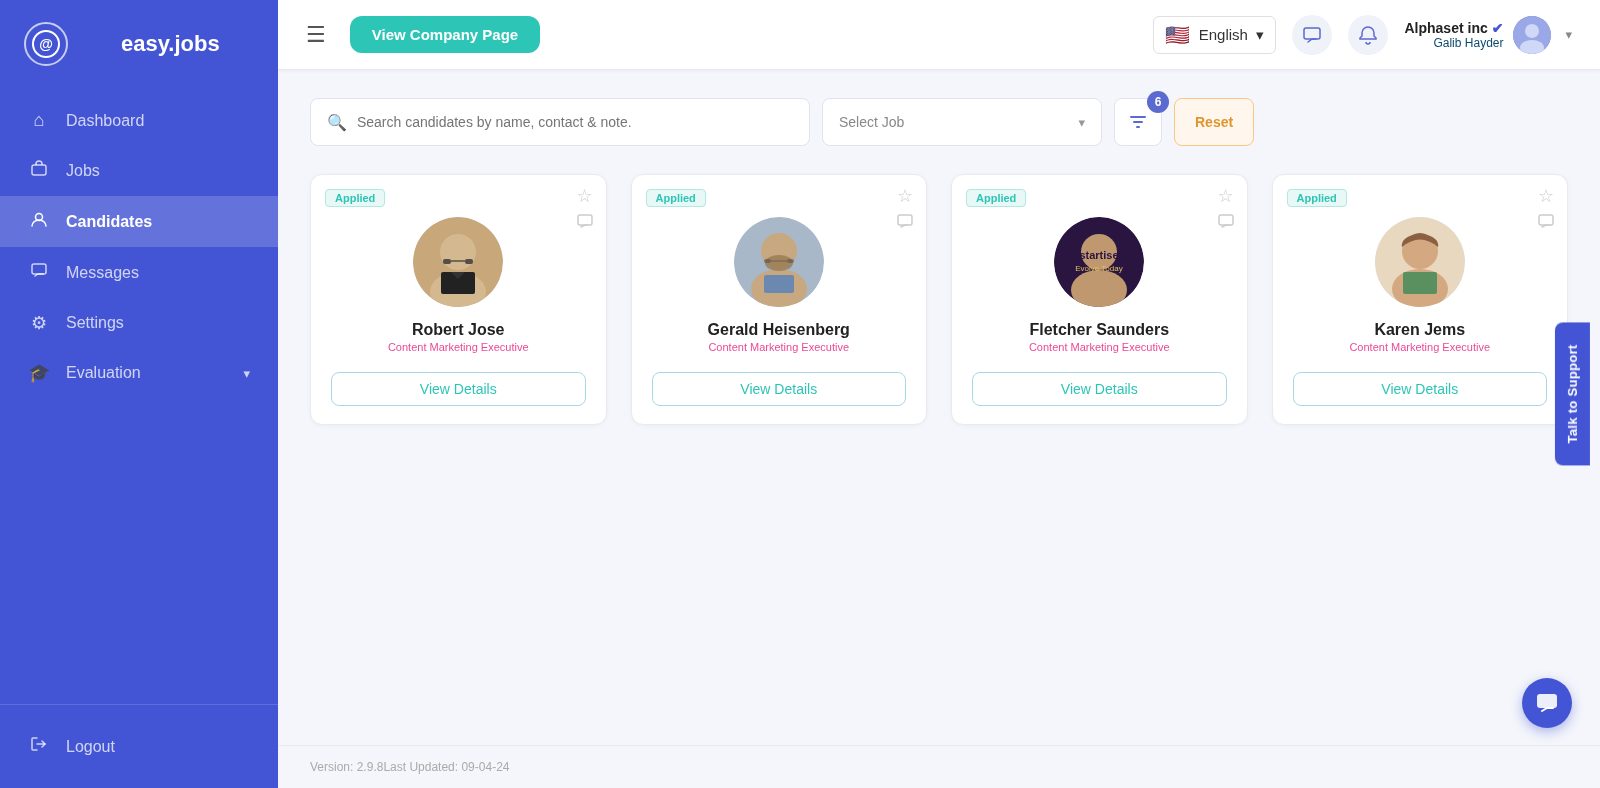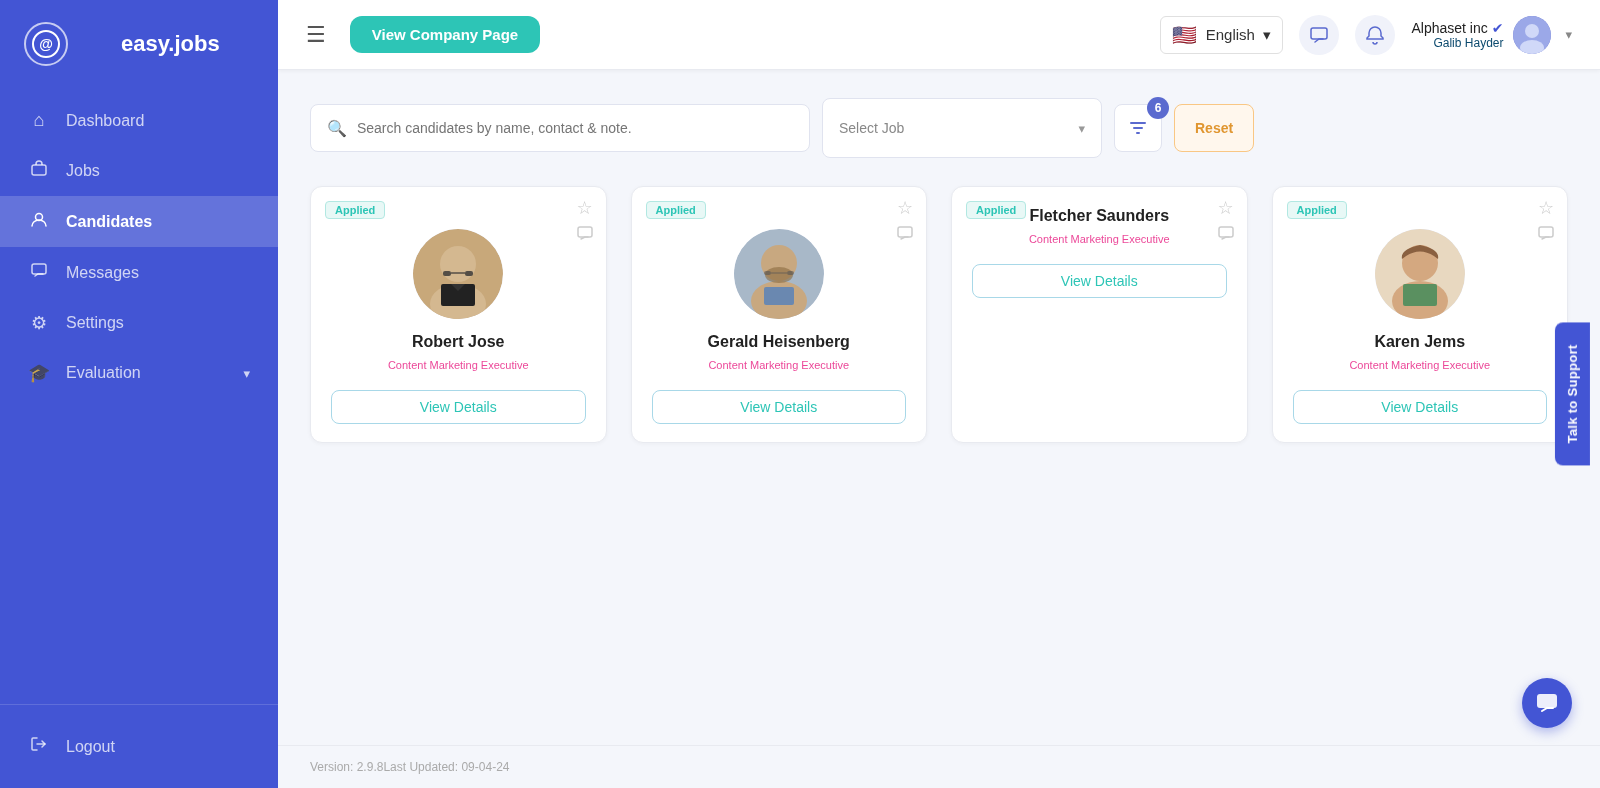--- a/index.html
+++ b/index.html
@@ -108,21 +108,21 @@
       display: flex; align-items: center; gap: 10px;
       cursor: pointer;
     }
     .topbar-user-avatar {
       width: 38px; height: 38px; border-radius: 50%;
       background: #ccc; overflow: hidden;
       display: flex; align-items: center; justify-content: center;
       font-size: 16px; color: #fff; background: #7986d6;
     }
     .topbar-user-info { text-align: right; }
-    .topbar-username { font-size: 14px; font-weight: 400; color: #222; display: flex; align-items: center; gap: 4px; }
+    .topbar-username { font-size: 14px; font-weight: 700; color: #222; display: flex; align-items: center; gap: 4px; }
     .topbar-subname { font-size: 12px; color: #0c4a6e; }
     .verified-badge { color: #4355d4; font-size: 14px; }
     .topbar-chevron { font-size: 13px; color: #888; margin-left: 4px; }
 
     
     .page-content {
       flex: 1;
       padding: 28px 32px;
       overflow-y: auto;
       position: relative;
@@ -149,21 +149,21 @@
       border: none; outline: none; font-size: 14px; color: #737373; width: 100%; background: transparent;
     }
     .search-icon { color: #bbb; font-size: 16px; }
 
     .select-job-wrap {
       display: flex; align-items: center;
       background: white;
       border: 1px solid #e0e3ef;
       border-radius: 8px;
       padding: 0 16px;
-      height: 60px;
+      height: 48px;
       min-width: 280px;
       cursor: pointer;
       gap: 8px;
     }
     .select-job-wrap select {
       border: none; outline: none; font-size: 14px; color: #888;
       flex: 1; background: transparent; cursor: pointer; appearance: none;
     }
     .select-chevron { color: #999; font-size: 13px; }
 
@@ -244,21 +244,20 @@
       background: #e0e4ef;
       display: flex; align-items: center; justify-content: center;
       font-size: 32px;
     }
     .card-avatar svg { width: 100%; height: 100%; }
 
     .card-name {
       font-size: 16px;
       font-weight: 700;
       color: #222;
-      margin-bottom: 6px;
       text-align: left;
     }
     .card-title {
       font-size: 11px;
       color: #ec4899;
       text-align: right;
       margin-bottom: 16px;
       line-height: 1.5;
     }
     .card-view-btn {
@@ -518,20 +517,29 @@
     <span class="card-badge">Applied</span>
     <div class="card-actions">
       <span class="card-star">☆</span>
       <span class="card-chat">
         <svg width="18" height="18" viewBox="0 0 18 18" fill="none">
           <rect x="2" y="2" width="14" height="10" rx="2" stroke="#ccc" stroke-width="1.5"></rect>
           <path d="M5 14l4-2h3" stroke="#ccc" stroke-width="1.5" stroke-linecap="round"></path>
         </svg>
       </span>
     </div>
+    <div class="card-avatar">
+      <svg width="90" height="90" viewBox="0 0 90 90">
+              <circle cx="45" cy="45" r="45" fill="#2a1540"></circle>
+              <circle cx="45" cy="35" r="18" fill="#c09870"></circle>
+              <ellipse cx="45" cy="73" rx="28" ry="20" fill="#c09870"></ellipse>
+              <text x="45" y="42" text-anchor="middle" fill="#2a1540" font-size="11" font-weight="bold">startise</text>
+              <text x="45" y="54" text-anchor="middle" fill="#e0c060" font-size="8">Evolve Today</text>
+            </svg>
+    </div>
     <div class="card-name">Fletcher Saunders</div>
     <div class="card-title">Content Marketing Executive</div>
     <button class="card-view-btn">View Details</button>
   </div>
         <div class="candidate-card">
     <span class="card-badge">Applied</span>
     <div class="card-actions">
       <span class="card-star">☆</span>
       <span class="card-chat">
         <svg width="18" height="18" viewBox="0 0 18 18" fill="none">

